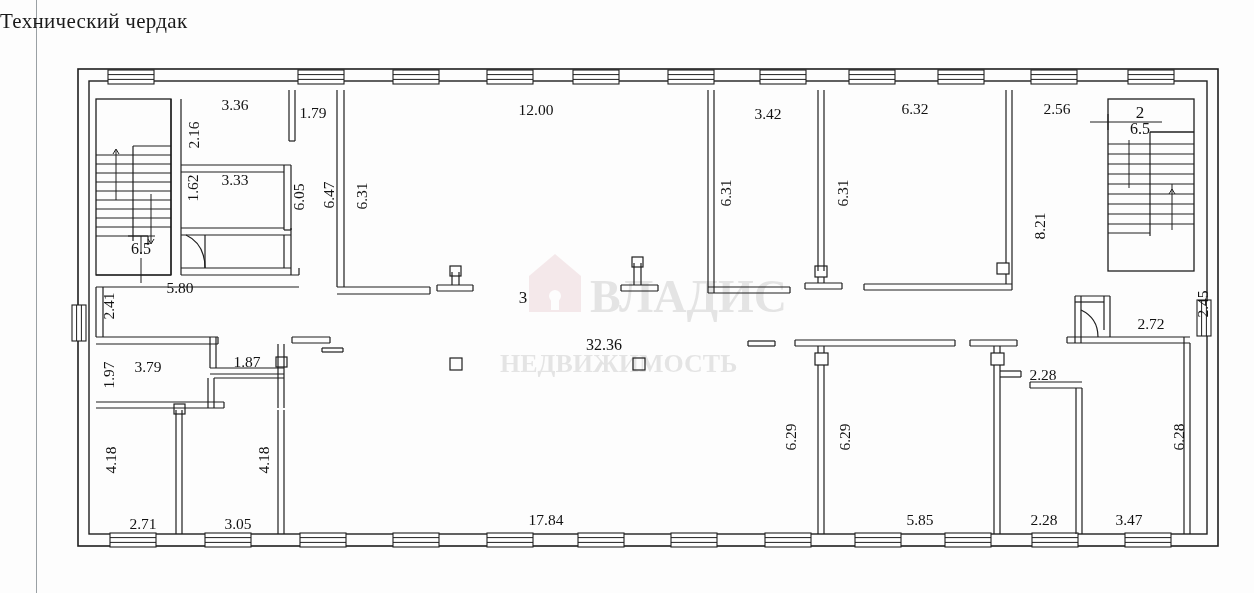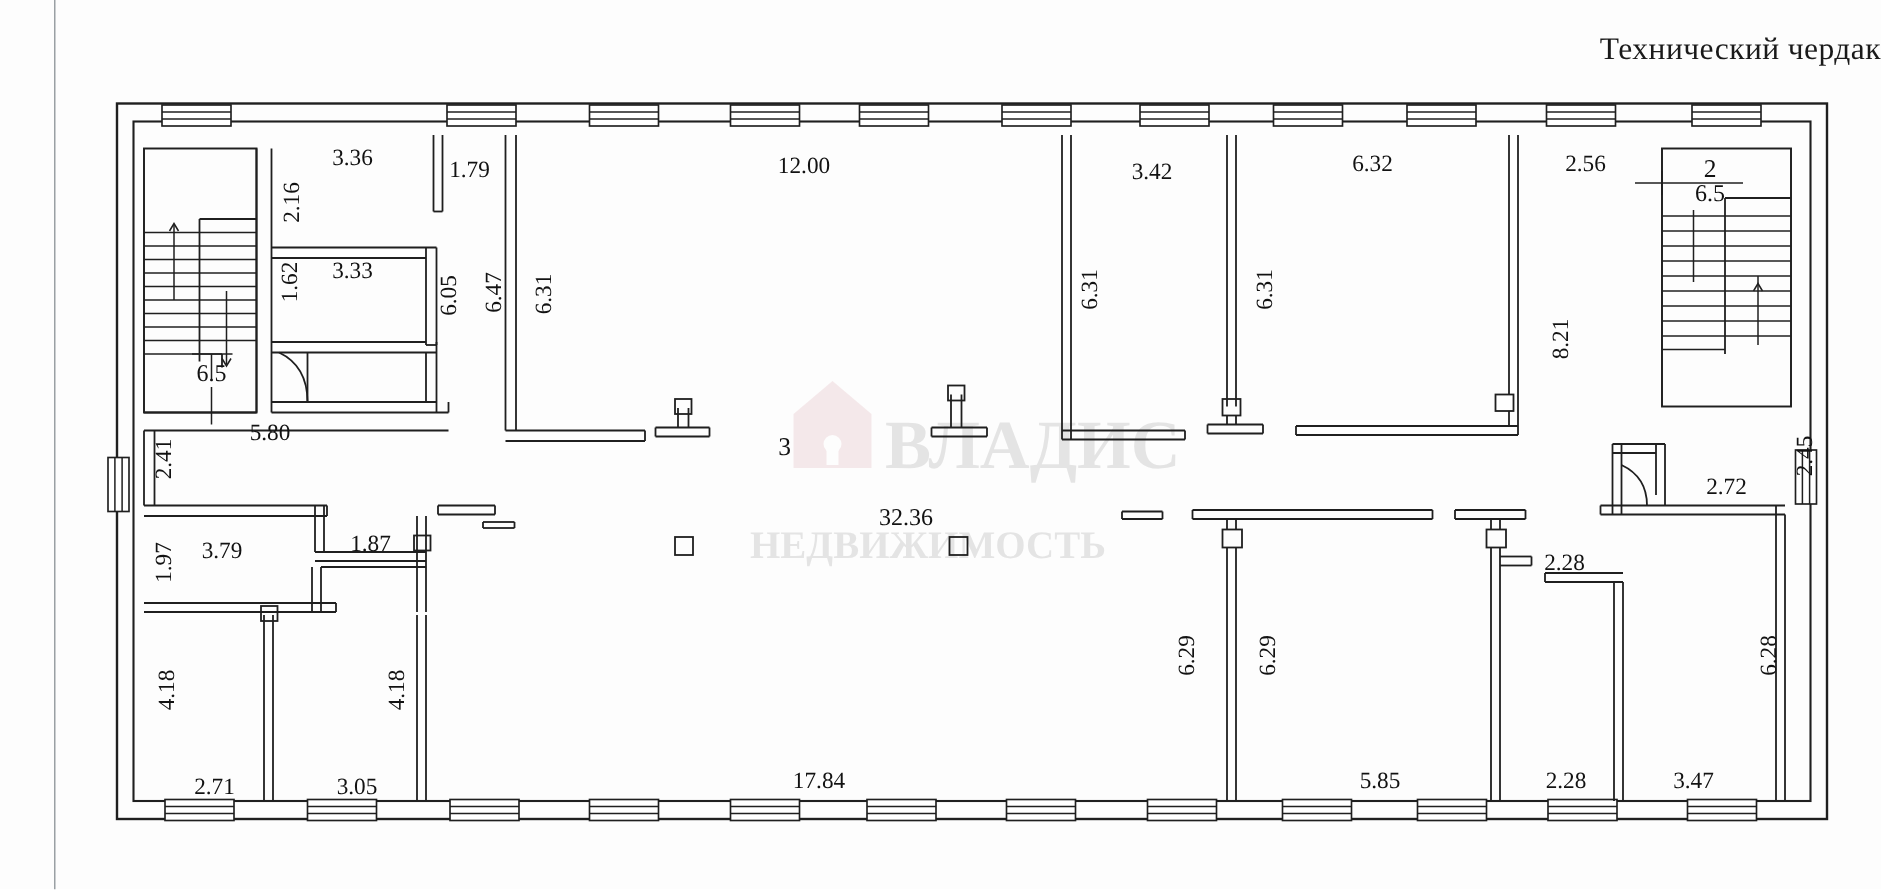--- a/index.html
+++ b/index.html
@@ -1,20 +1,20 @@
 <!DOCTYPE html>
 <html><head>
 <meta charset="utf-8">
 <style>
   html,body{margin:0;padding:0;background:#ffffff;}
   body{width:1254px;height:593px;overflow:hidden;
        font-family:"Liberation Serif","DejaVu Serif",serif;color:#1c1c1c;}
   #root{position:relative;width:1254px;height:593px;background:#fdfdfd;}
   #page-edge{position:absolute;left:36px;top:0;width:1px;height:593px;background:#9aa0a4;}
-  #title{position:absolute;left:0;top:20px;width:1254px;text-align:right;
+  #title{position:absolute;left:0;top:9px;width:1254px;text-align:left;
          font-size:21px;letter-spacing:.3px;color:#1a1a1a;}
   #plan{position:absolute;left:0;top:0;width:1254px;height:593px;}
   .wm{position:absolute;pointer-events:none;}
   text{font-family:"Liberation Serif","DejaVu Serif",serif;fill:#121212;}
   .dim{font-size:15.5px;}
   .dimv{font-size:15.5px;}
   .area{font-size:16px;}
   .rn{font-size:17px;}
 </style>
 </head>

